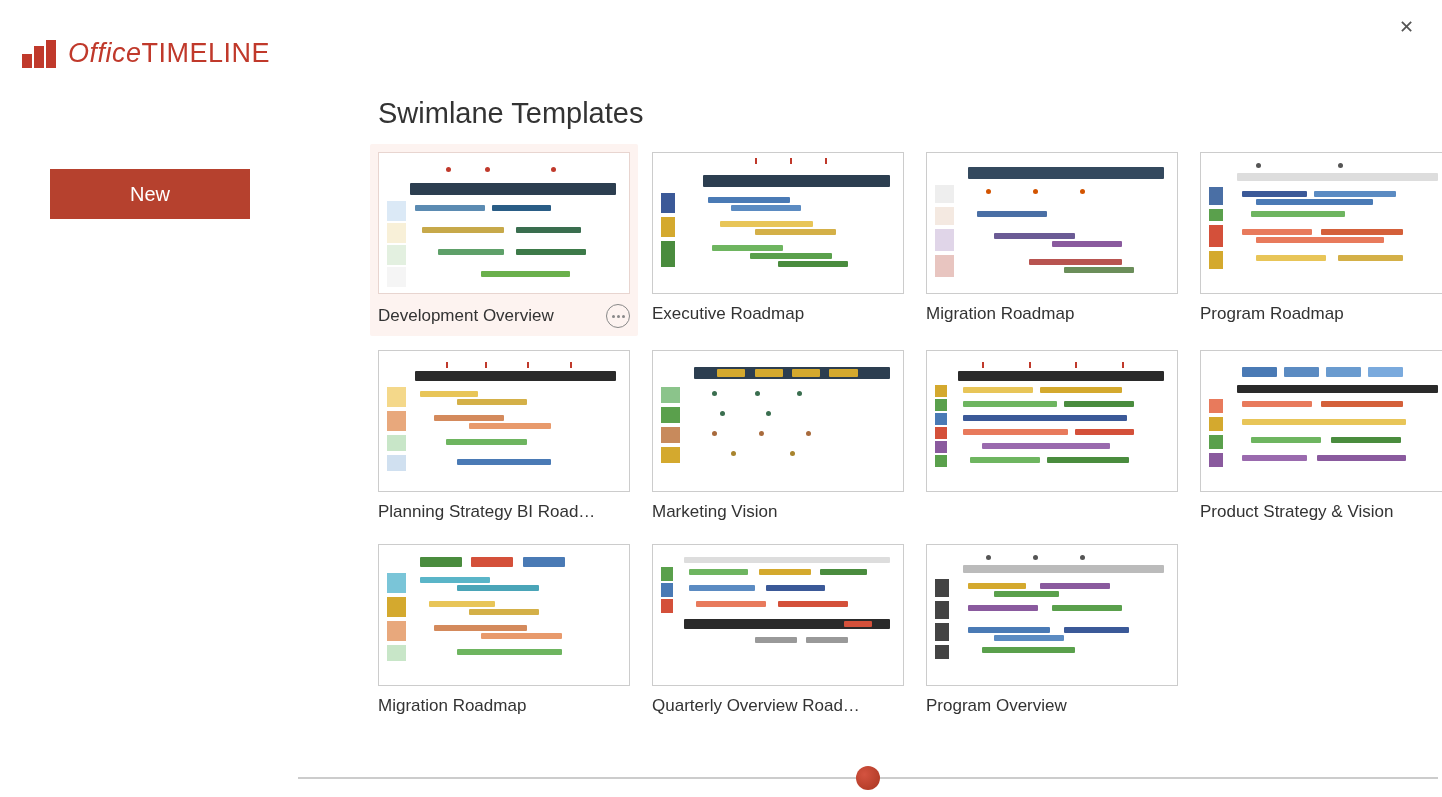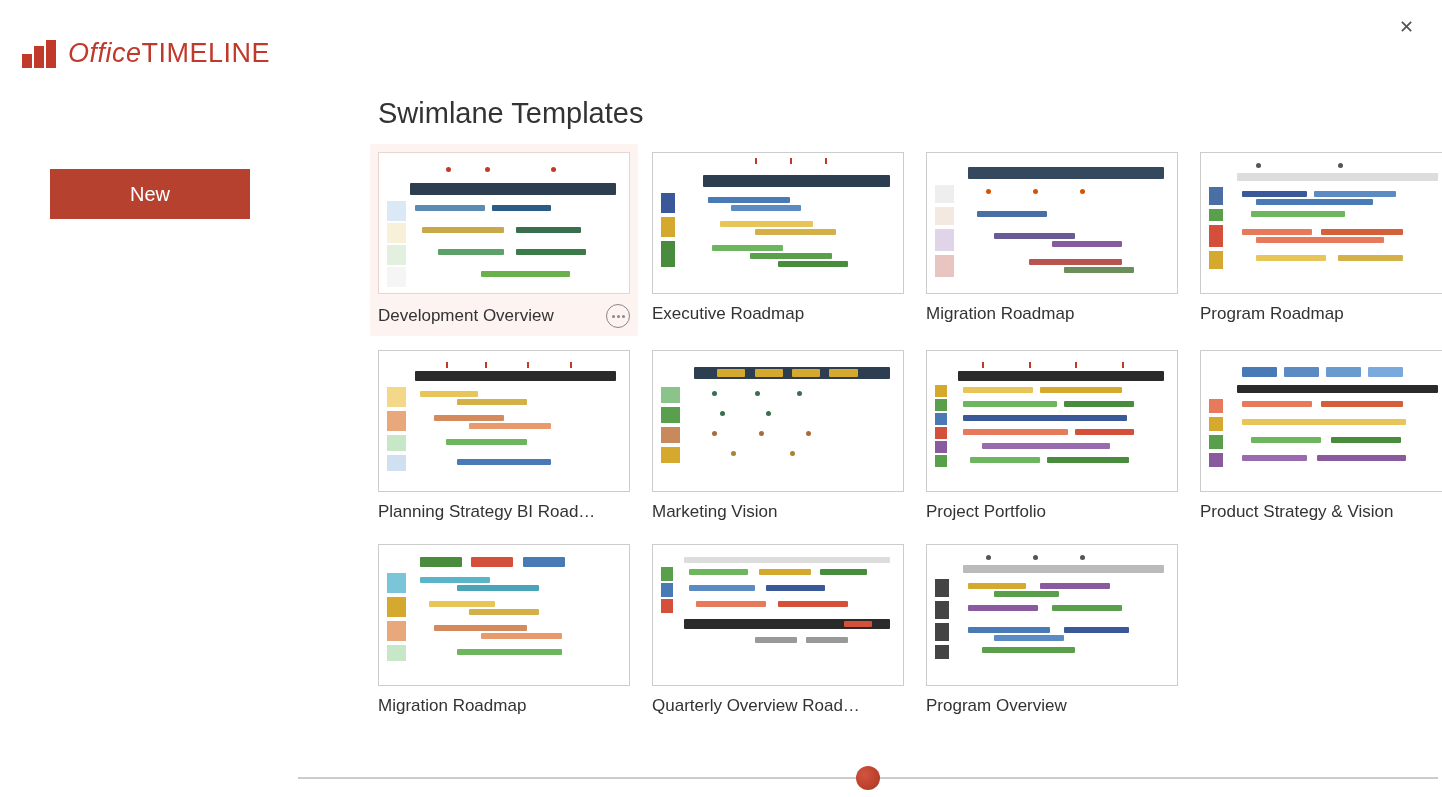--- a/index.html
+++ b/index.html
@@ -415,23 +415,20 @@
             <div class="tb-lane" style="top:68px;background:#d4503a;height:12px;width:5%"></div>
             <div class="tb-bar" style="top:70px;left:12%;width:45%;background:#e87a5c"></div>
             <div class="tb-bar" style="top:70px;left:60%;width:25%;background:#d4503a"></div>
             <div class="tb-lane" style="top:82px;background:#8a5a9e;height:12px;width:5%"></div>
             <div class="tb-bar" style="top:84px;left:20%;width:55%;background:#9a6aae"></div>
             <div class="tb-lane" style="top:96px;background:#5aa04c;height:12px;width:5%"></div>
             <div class="tb-bar" style="top:98px;left:15%;width:30%;background:#6eb560"></div>
             <div class="tb-bar" style="top:98px;left:48%;width:35%;background:#4a8c3e"></div>
           </div>
         </div>
-        <div class="card-footer">
-          <span class="card-label">Project Portfolio</span>
-        </div>
       </div>
 
       <div class="card">
         <div class="thumb">
           <div class="tb-inner">
             <div class="tb-bar" style="top:8px;left:14%;width:15%;height:10px;background:#4a7ab5"></div>
             <div class="tb-bar" style="top:8px;left:32%;width:15%;height:10px;background:#5b8bc2"></div>
             <div class="tb-bar" style="top:8px;left:50%;width:15%;height:10px;background:#6a9bcf"></div>
             <div class="tb-bar" style="top:8px;left:68%;width:15%;height:10px;background:#7aaadd"></div>
             <div class="tb-band" style="top:26px;background:#2a2a2a;left:12%;height:8px"></div>

